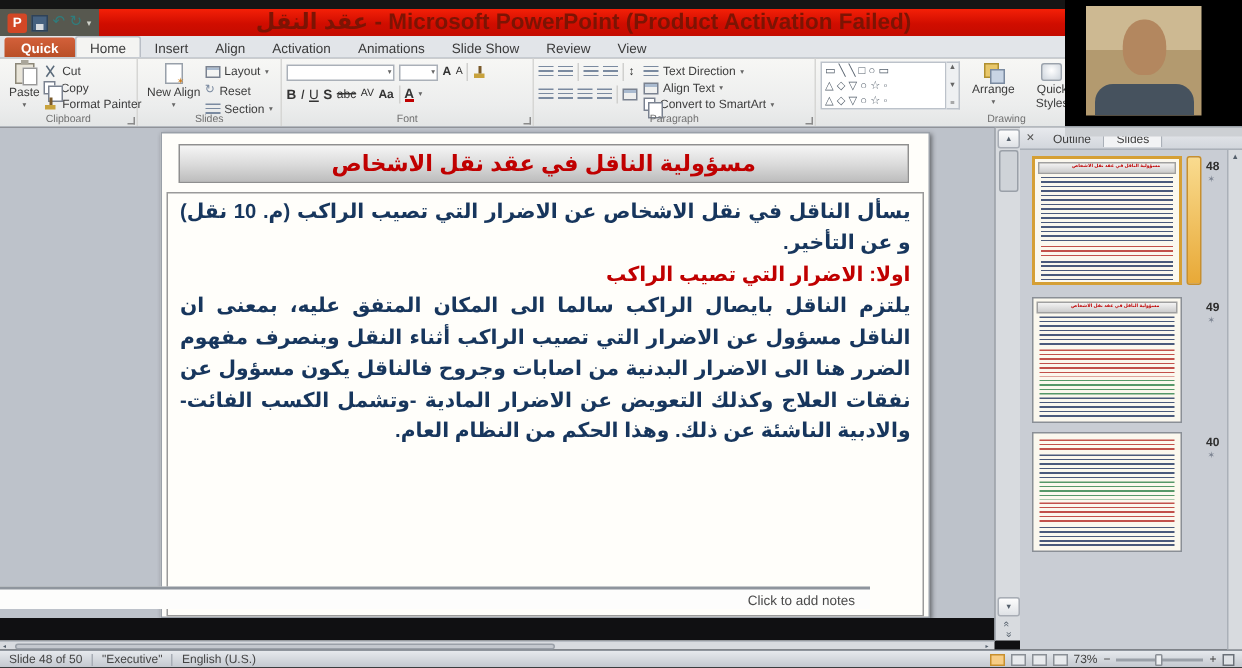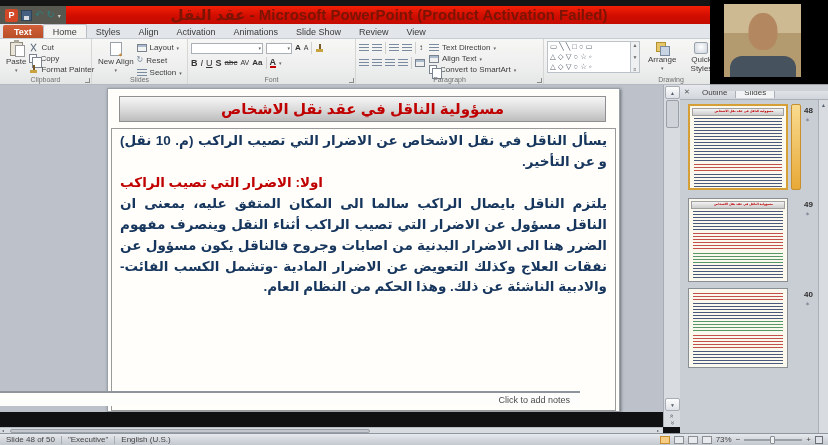--- a/index.html
+++ b/index.html
@@ -91,21 +91,21 @@
   .workspace{left:0;top:85px;width:663px;height:327px;background:#bdc2ca;overflow:hidden;}
   .slide{position:absolute;left:107px;top:3px;width:513px;height:324px;background:#fffefa;
          box-shadow:1px 1px 3px rgba(0,0,0,.45);border:1px solid #9aa0a8;}
   .slide-titlebar{position:absolute;left:11px;top:7px;right:13px;height:26px;
         background:linear-gradient(#f6f6f6,#d9d9d9 55%,#bdbdbd);border:1px solid #8f8f8f;
         display:flex;align-items:center;justify-content:center;}
   .slide-title-text{font-size:15px;font-weight:bold;color:#c00000;white-space:nowrap;}
   .slide-content{position:absolute;left:3px;top:39px;right:3px;bottom:0;border:1px solid #9a9a9a;
         background:#fffefa;padding:2px 8px 0;direction:rtl;overflow:hidden;}
   .slide-content p{margin:0;font-size:13.5px;line-height:1.55;text-align:justify;color:#17365d;font-weight:bold;}
-  .slide-content p.red{color:#c00000;text-align:left;}
+  .slide-content p.red{color:#c00000;text-align:right;}
 
   
   .vscroll{left:663px;top:85px;width:17px;height:327px;background:#d8dbdf;border-left:1px solid #a8adb5;}
   .sbtn{position:absolute;left:1px;width:15px;height:13px;background:linear-gradient(#fdfdfd,#dfe2e6);
         border:1px solid #a8adb5;border-radius:2px;font-size:5px;color:#55606c;text-align:center;line-height:12px;}
   .vthumb{position:absolute;left:2px;top:15px;width:13px;height:28px;background:#cfd3d8;
           border:1px solid #9aa0a8;border-radius:2px;}
 
   
   .panel{left:680px;top:85px;width:148px;height:348px;background:#c9cdd4;}
@@ -163,23 +163,23 @@
     <div class="save-icon"></div>
     <div class="qat-glyph">↶</div>
     <div class="qat-glyph">↻</div>
     <div class="qat-dd">▾</div>
   </div>
   <div class="abs title-red">
     <span class="title-text">عقد النقل - Microsoft PowerPoint (Product Activation Failed)</span>
   </div>
 
   <div class="abs tabs-row">
-    <div class="rtab file">Text</div>
+    <div class="rtab file">Quick</div>
     <div class="rtab active">Home</div>
-    <div class="rtab">Styles</div>
+    <div class="rtab">Insert</div>
     <div class="rtab">Align</div>
     <div class="rtab">Activation</div>
     <div class="rtab">Animations</div>
     <div class="rtab">Slide Show</div>
     <div class="rtab">Review</div>
     <div class="rtab">View</div>
   </div>
 
   <div class="abs ribbon">
 

